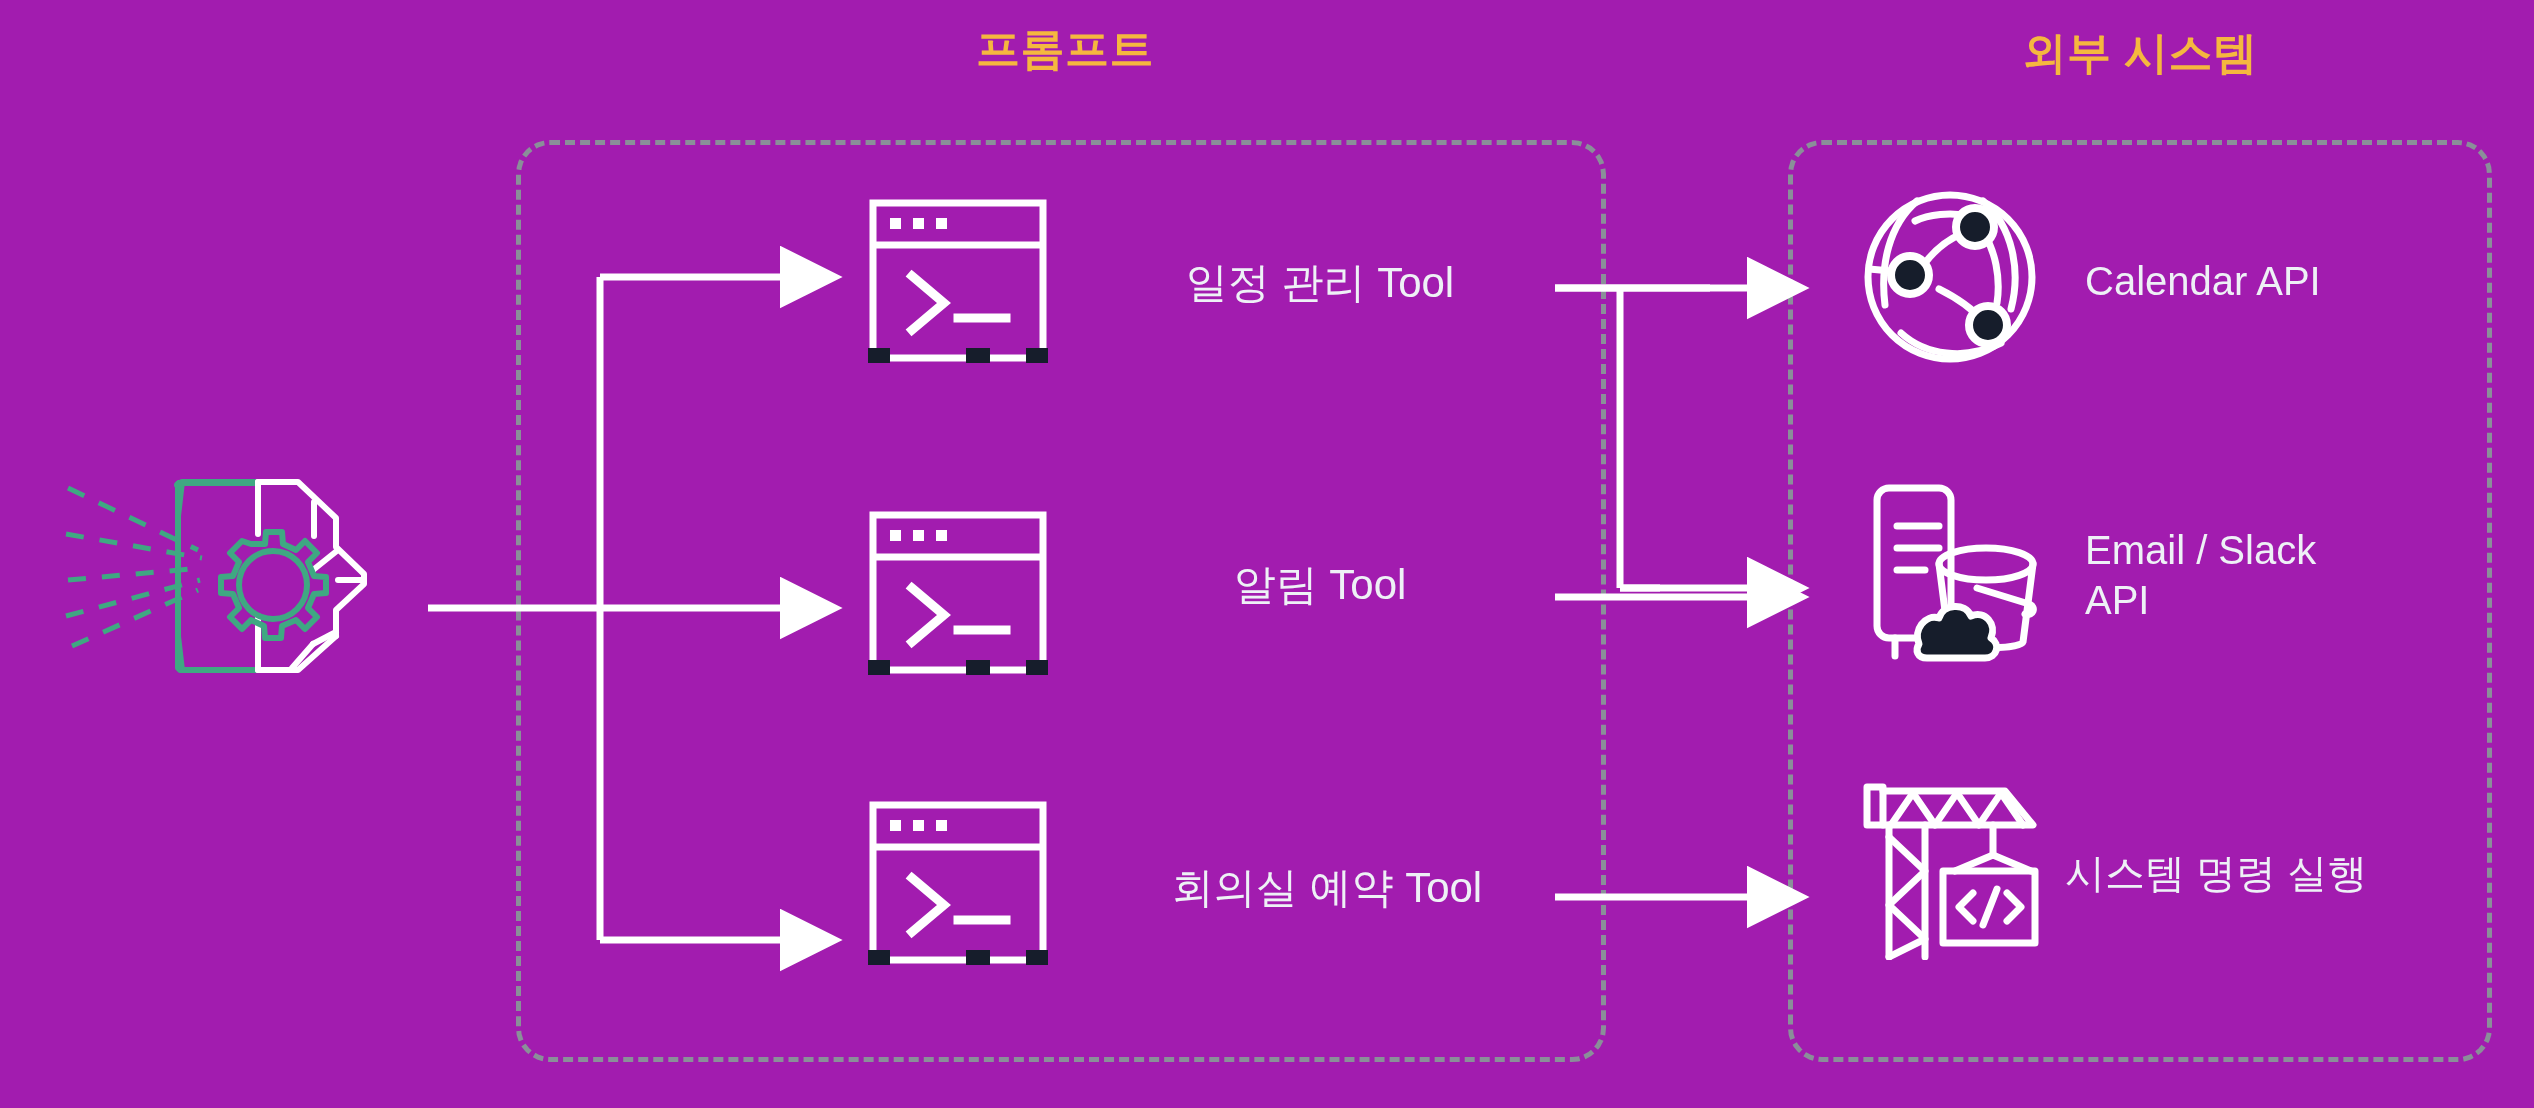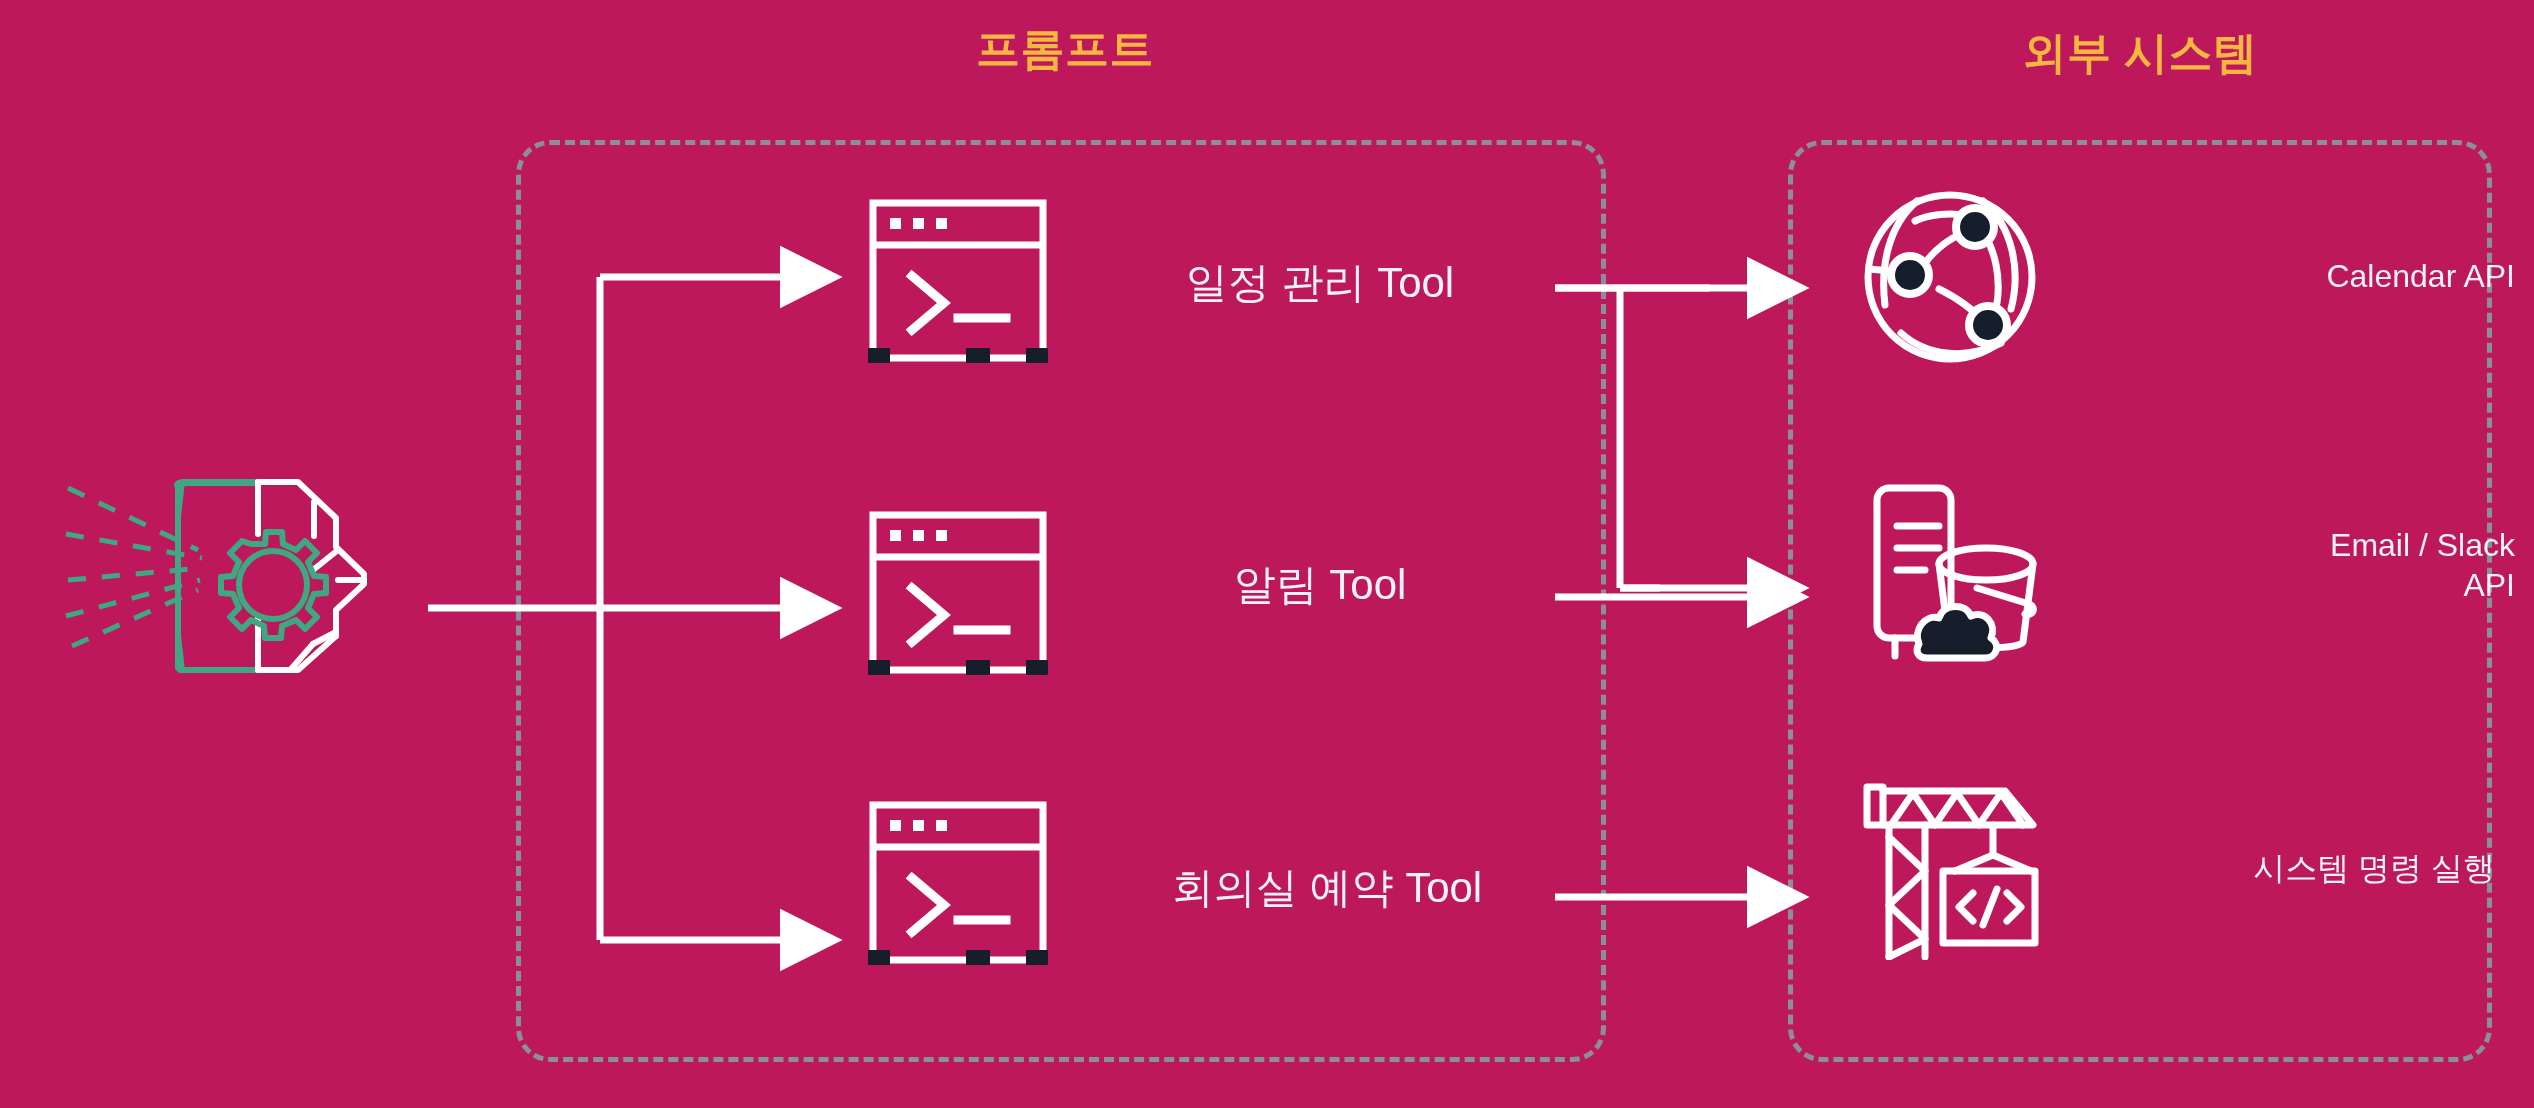--- a/index.html
+++ b/index.html
@@ -8,21 +8,21 @@
     background: #161d2b;
   }
   body {
     font-family: "Liberation Sans", sans-serif;
     -webkit-font-smoothing: antialiased;
   }
   #stage {
     position: relative;
     width: 2534px;
     height: 1108px;
-    background: #be185d;
+    background: #a21caf;
     overflow: hidden;
   }
 
   
   .section-title {
     position: absolute;
     color: #f5b73f;
     font-size: 44px;
     font-weight: 700;
     letter-spacing: 0.5px;
@@ -87,23 +87,23 @@
     height: 185px;
   }
   #ext-icon-0 { left: 1855px; top: 185px; }
   #ext-icon-1 { left: 1855px; top: 478px; }
   #ext-icon-2 { left: 1855px; top: 775px; }
 
   .ext-label {
     position: absolute;
     width: 430px;
     color: #eef1f6;
-    font-size: 32px;
+    font-size: 40px;
     font-weight: 400;
-    text-align: right;
+    text-align: left;
     line-height: 1.25;
   }
   #ext-label-0 { left: 2085px; top: 256px; }
   #ext-label-1 { left: 2085px; top: 525px; }
   #ext-label-2 { left: 2065px; top: 848px; }
 
   
   #wires {
     position: absolute;
     left: 0; top: 0;

